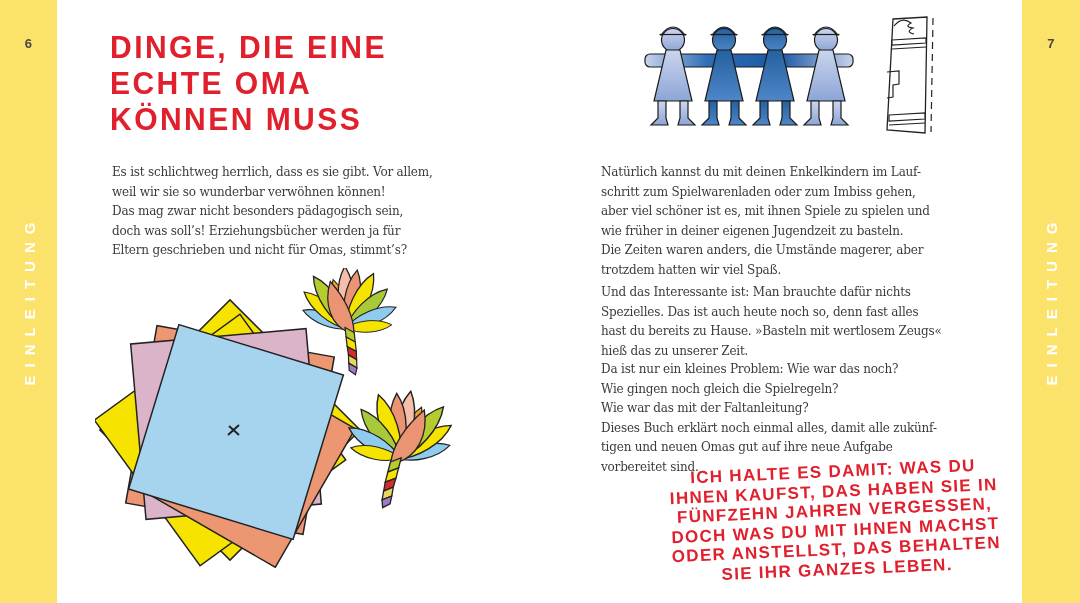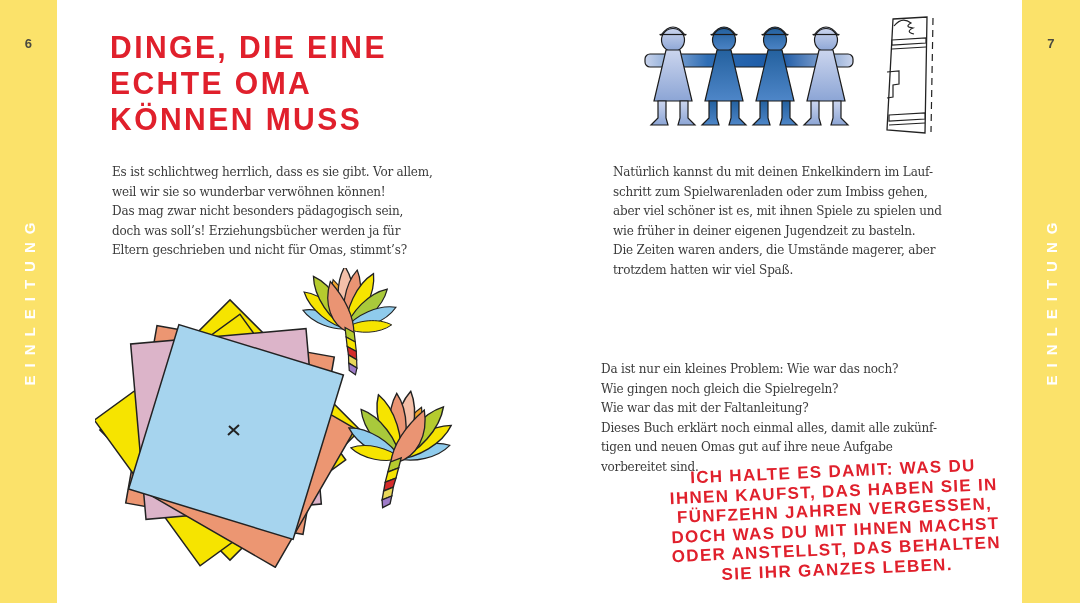--- a/index.html
+++ b/index.html
@@ -31,21 +31,21 @@
     font-size:31px;line-height:36px;letter-spacing:2.5px;
     color:#E0202C;white-space:pre-line;
     transform:scaleX(.97);transform-origin:left top;
   }
   .bodytext{
     position:absolute;margin:0;color:#3b3b3b;
     font-size:12px;line-height:19.5px;letter-spacing:-.2px;
     white-space:pre-line;
   }
   #left-body{left:112px;top:163px;width:370px;}
-  #para1{left:601px;top:163px;width:420px;margin-left:12px;}
+  #para1{left:601px;top:163px;width:420px;}
   #para2{left:601px;top:283px;width:420px;}
   #para3{left:601px;top:360px;width:420px;}
   .quote{
     position:absolute;left:635px;top:462px;width:400px;margin:0;
     font-family:"Liberation Sans", sans-serif;font-weight:800;
     font-size:17px;line-height:19.5px;letter-spacing:1.3px;
     color:#E0202C;text-align:center;white-space:pre-line;
     transform:rotate(-2.5deg);
   }
   .illus{position:absolute;}
@@ -154,20 +154,24 @@
     <path d="M9,103 L45,101 L45,107 L9,109 Z" fill="#ffffff" stroke="#222" stroke-width="1.2"></path>
     <path d="M9,113 L45,111" fill="none" stroke="#222" stroke-width="1.2"></path>
   </svg>
 
   <p class="bodytext" id="para1">Natürlich kannst du mit deinen Enkelkindern im Lauf-
 schritt zum Spielwarenladen oder zum Imbiss gehen,
 aber viel schöner ist es, mit ihnen Spiele zu spielen und
 wie früher in deiner eigenen Jugendzeit zu basteln.
 Die Zeiten waren anders, die Umstände magerer, aber
 trotzdem hatten wir viel Spaß.</p>
+  <p class="bodytext" id="para2">Und das Interessante ist: Man brauchte dafür nichts
+Spezielles. Das ist auch heute noch so, denn fast alles
+hast du bereits zu Hause. »Basteln mit wertlosem Zeugs«
+hieß das zu unserer Zeit.</p>
   <p class="bodytext" id="para3">Da ist nur ein kleines Problem: Wie war das noch?
 Wie gingen noch gleich die Spielregeln?
 Wie war das mit der Faltanleitung?
 Dieses Buch erklärt noch einmal alles, damit alle zukünf-
 tigen und neuen Omas gut auf ihre neue Aufgabe
 vorbereitet sind.</p>
 
   <p class="quote">ICH HALTE ES DAMIT: WAS DU
 IHNEN KAUFST, DAS HABEN SIE IN
 FÜNFZEHN JAHREN VERGESSEN,

